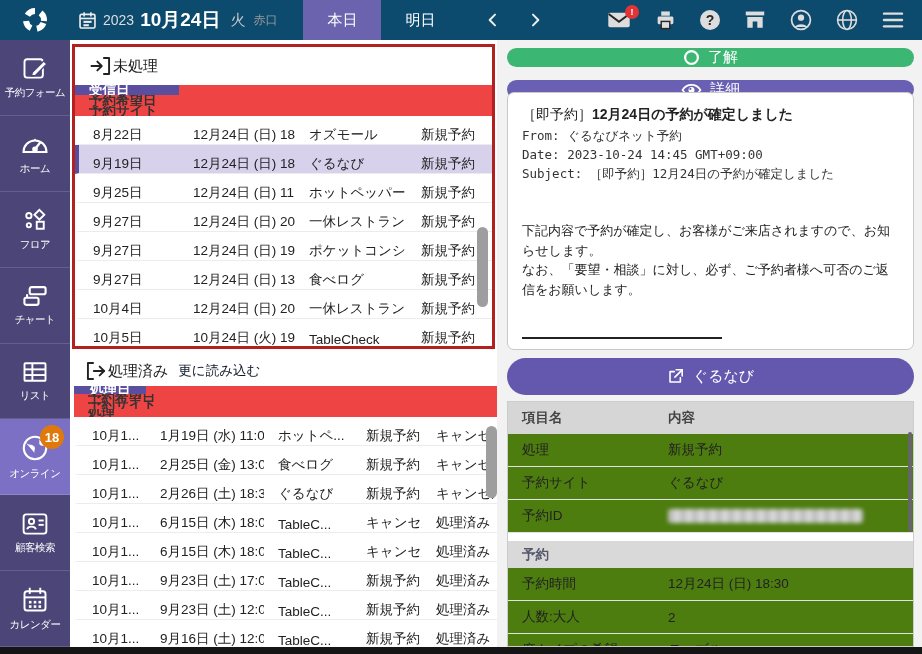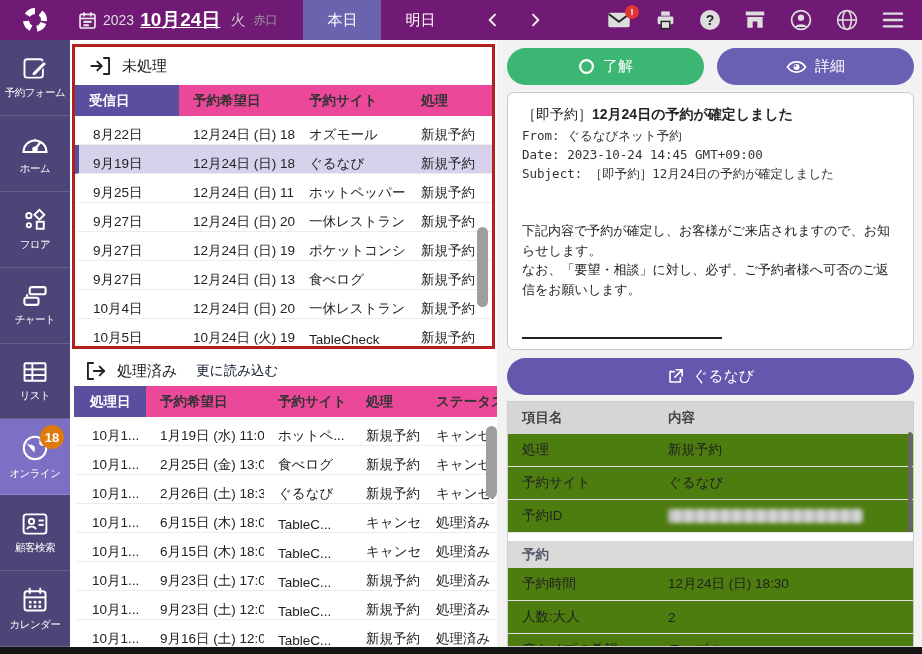--- a/index.html
+++ b/index.html
@@ -9,27 +9,27 @@
     font-family: "Liberation Sans", "DejaVu Sans", sans-serif;
     background: #f2f2f2;
     color: #222;
     font-size: 13px;
   }
   svg { display:block; }
 
   
   .topbar {
     position:absolute; top:0; left:0; width:922px; height:40px;
-    background:#701a75; color:#eee;
+    background:#0c4a6e; color:#eee;
     display:flex; align-items:center;
   }
   .logo-wrap { width:70px; display:flex; justify-content:center; }
   .tb-cal { margin-left:8px; margin-right:6px; }
   .tb-year { font-size:14px; color:#ddd; margin-right:6px; }
-  .tb-date { font-size:19px; font-weight:bold; color:#fff; margin-right:10px;text-decoration:underline; }
+  .tb-date { font-size:19px; font-weight:bold; color:#fff; margin-right:10px; }
   .tb-dow  { font-size:15px; color:#c9c9c9; margin-right:8px; }
   .tb-rokuyo { font-size:12px; color:#9a9a9a; margin-right:26px; }
   .tb-tab {
     height:56px; display:flex; align-items:center; padding:0 24px;
     font-size:15px; color:#fff; cursor:pointer;
   }
   .tb-tab.active { background:#6b63ae; }
   .tb-chev { margin-left:26px; cursor:pointer; display:flex; align-items:center; }
   .tb-right { margin-left:auto; display:flex; align-items:center; gap:24px; padding-right:18px; }
   .tb-ic { position:relative; cursor:pointer; }
@@ -63,23 +63,23 @@
   .sb-badge.b18 { top:6px; right:6px; }
   .sb-badge.b25 { top:2px; right:4px; }
   .sb-badge.b1 { background:#8277d8; min-width:20px; height:20px; font-size:12px; top:26px; right:0px; }
 
   
   .leftcol { position:absolute; left:70px; top:40px; width:427px; bottom:7px; background:#fff; }
   .unproc-box {
     position:absolute; left:2px; top:4px; width:423px; height:305px;
     border:3px solid #b2201f; background:#fff; overflow:hidden;
   }
-  .sec-title { height:38px; display:flex; align-items:center; gap:9px; padding-left:14px; font-size:15px; color:#222; }
+  .sec-title { height:38px; display:flex; align-items:center; padding-left:14px; font-size:15px; color:#222; }
   .sec-title .link { margin-left:10px; font-size:13.5px; color:#0f172a; cursor:pointer; }
-  .thead { display:flex; height:31px; background:#ec4899; align-items:flex-end; font-size:13.5px; font-weight:600; color:#333; }
+  .thead { display:flex; height:31px; background:#ef4444; align-items:flex-start; font-size:13.5px; font-weight:600; color:#333;flex-direction:column; }
   .th { height:31px; display:flex; align-items:center; padding-left:14px; white-space:nowrap; overflow:hidden; cursor:pointer; }
   .th.sorted { background:#5a4f9e; color:#fff; }
   .tr {
     display:flex; height:29px; align-items:flex-end; border-bottom:1px solid #ececec;
     border-left:4px solid transparent; cursor:pointer; background:#fff;
   }
   .tr.selected { background:#d7d1ec; border-left-color:#584d9b; }
   .td { white-space:nowrap; overflow:hidden; padding-left:14px; font-size:13.5px; color:#222; }
   
   .t1 .c0 { width:100px; } .t1 .c1 { width:116px; } .t1 .c2 { width:112px; } .t1 .c3 { flex:1; }
@@ -87,21 +87,21 @@
   
   .t2 .c0 { width:68px; } .t2 .c1 { width:118px; } .t2 .c2 { width:88px; } .t2 .c3 { width:70px; } .t2 .c4 { flex:1; }
   .t2h .c0 { width:72px;padding-left:16px; } .t2h .c1 { width:118px; } .t2h .c2 { width:88px; } .t2h .c3 { width:70px; } .t2h .c4 { flex:1; }
   .scroll-thumb { position:absolute; background:#9e9e9e; border-radius:6px; width:11px; }
   .unproc-thumb { right:4px; top:180px; height:80px; }
   .proc-wrap { position:absolute; left:4px; right:0; top:316px; bottom:0; overflow:hidden; }
   .proc-thumb { right:0px; top:70px; height:72px; }
 
   
   .rightcol { position:absolute; left:505px; top:40px; right:0; bottom:7px; background:#f2f2f2; }
-  .btn-row { position:absolute; top:8px; left:2px; right:8px; height:37px; display:flex; gap:13px; }
+  .btn-row { position:absolute; top:8px; left:2px; right:8px; height:37px; display:flex; gap:13px;flex-direction:column; }
   .pill {
     flex:1; border-radius:19px; color:#fff; font-size:15px;
     display:flex; align-items:center; justify-content:center; gap:8px; cursor:pointer; border:none;
   }
   .pill.green { background:#3cb673; }
   .pill.purple { background:#695fb3;align-items:center; }
   .email-box {
     position:absolute; top:52px; left:2px; right:8px; height:258px;
     background:#fff; border:1px solid #c8c8c8; border-radius:7px;
     padding:11px 14px; overflow:hidden; line-height:1.5;

